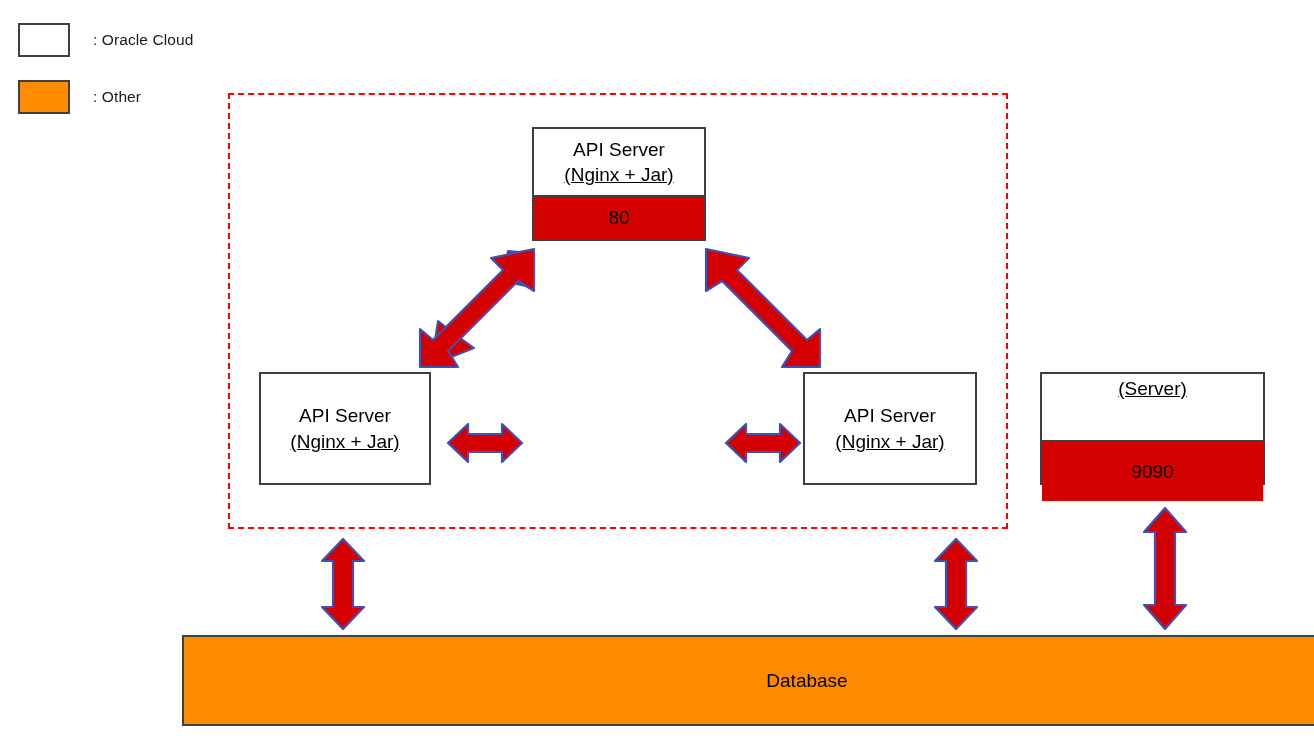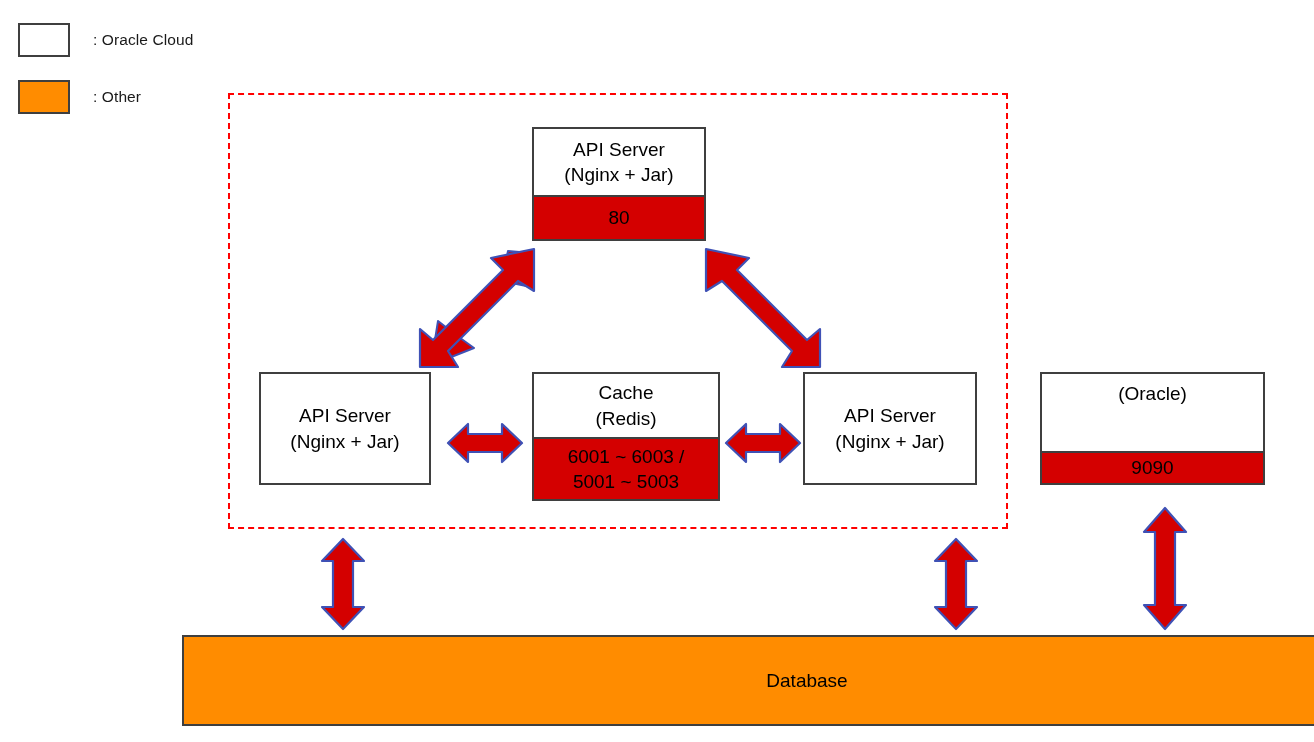--- a/index.html
+++ b/index.html
@@ -61,21 +61,21 @@
     flex-direction: column;
     align-items: center;
     justify-content: center;
     text-align: center;
     color: #000000;
     font-size: 19px;
     line-height: 1.32;
     padding: 2px 16px;
     box-sizing: border-box;
   }
-  .node-title .line2 { display: block; }
+  .node-title .line2 { display: block; text-decoration: underline; }
   .node-port {
     flex: 0 0 auto;
     background: #d40000;
     border-top: 2px solid #3f3f3f;
     display: flex;
     flex-direction: column;
     align-items: center;
     justify-content: center;
     text-align: center;
     color: #000000;
@@ -123,43 +123,33 @@
     </div>
   </div>
 
   <div class="node" id="node-api-8081" style="left:259px; top:372px; width:172px; height:113px;">
     <div class="node-title">
       <span>API Server</span>
       <span class="line2">(Nginx + Jar)</span>
     </div>
   </div>
 
-  <div class="node" id="node-cache" style="left:532px; top:372px; width:188px; height:129px;">
-    <div class="node-title">
-      <span>Cache</span>
-      <span class="line2">(Redis)</span>
-    </div>
-    <div class="node-port" style="height:62px;">
-      <span>6001 ~ 6003 /</span>
-      <span>5001  ~ 5003</span>
-    </div>
-  </div>
 
   <div class="node" id="node-api-8082" style="left:803px; top:372px; width:174px; height:113px;">
     <div class="node-title">
       <span>API Server</span>
       <span class="line2">(Nginx + Jar)</span>
     </div>
   </div>
 
   <div class="node" id="node-batch" style="left:1040px; top:372px; width:225px; height:113px;">
     <div class="node-title">
-      <span class="line2">(Oracle)</span>
-    </div>
-    <div class="node-port" style="height:32px;margin-top:37px;">
+      <span class="line2">(Server)</span>
+    </div>
+    <div class="node-port" style="height:61px;margin-top:37px;">
       <span>9090</span>
     </div>
   </div>
 
   <div class="node" id="node-database" style="left:182px; top:635px; width:1250px; height:91px;">
     <div class="node-title">
       <span>Database</span>
     </div>
   </div>
 

